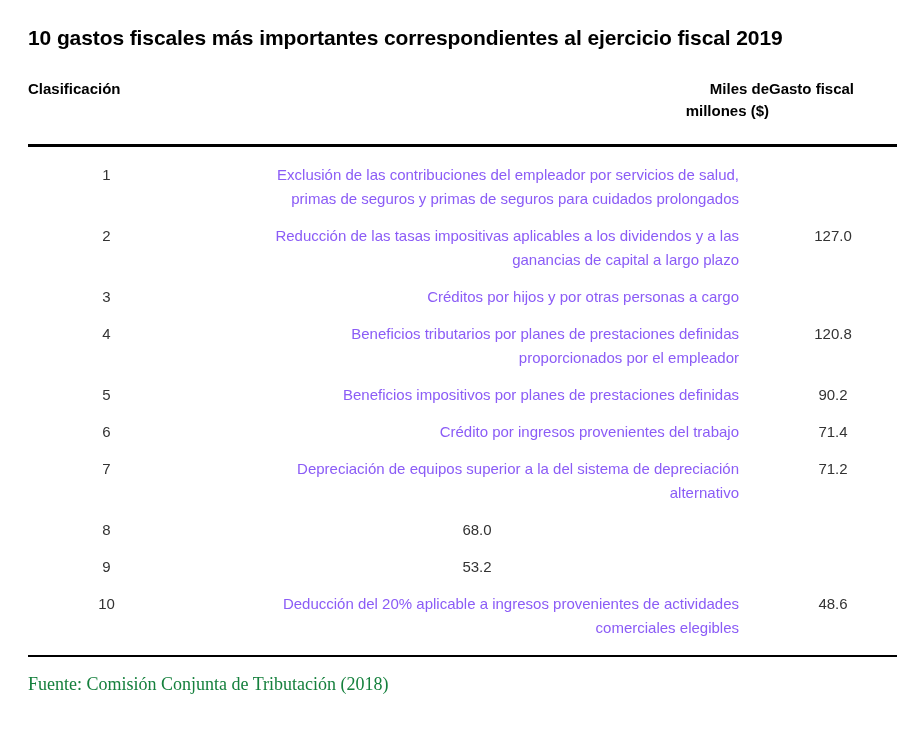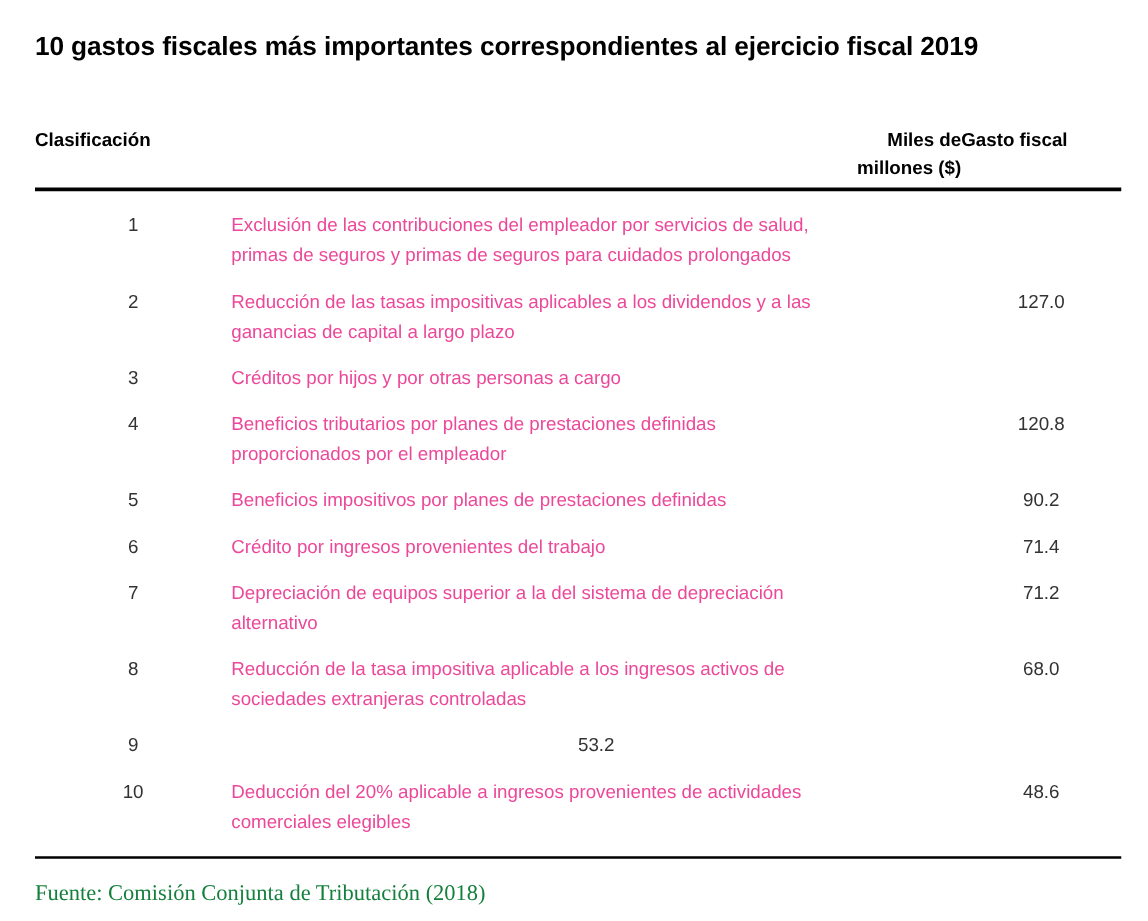--- a/index.html
+++ b/index.html
@@ -16,24 +16,24 @@
   }
   .title {
     margin: 0;
     font-size: 21px;
     line-height: 24px;
     font-weight: bold;
     color: #000000;
     letter-spacing: -0.1px;
   }
   .thead {
-    margin-top: 52px;
+    margin-top: 28px;
     display: grid;
     grid-template-columns: 157px 1fr 128px;
-    padding-bottom: 4px;
+    padding-bottom: 22px;
     border-bottom: 3px solid #000000;
   }
   .th {
     font-weight: bold;
     font-size: 15px;
     line-height: 22px;
     color: #000000;
   }
   .thead .col-rank { text-align: left; }
   .thead .col-value { text-align: right; white-space: pre-line; }
@@ -43,21 +43,21 @@
     border-bottom: 2px solid #000000;
   }
   .trow {
     display: grid;
     grid-template-columns: 157px 1fr 128px;
     margin-bottom: 13px;
     font-size: 15px;
     line-height: 24px;
   }
   .trow .col-rank { text-align: center; color: #333333; }
-  .trow .col-item { white-space: pre-line; padding-right: 30px; color: #ec4899; }
+  .trow .col-item { white-space: pre-line; padding-right: 30px; color: #8b5cf6; text-align: right; }
   .trow .col-value { text-align: center; color: #333333; }
   .source-note {
     margin-top: 17px;
     font-family: "Liberation Serif", serif;
     font-size: 18px;
     line-height: 20px;
     color: #15803d;
   }
 </style>
 </head>
@@ -107,22 +107,20 @@
       <div class="col-value">71.4</div>
     </div>
     <div class="trow">
       <div class="col-rank">7</div>
       <div class="col-item">Depreciación de equipos superior a la del sistema de depreciación
 alternativo</div>
       <div class="col-value">71.2</div>
     </div>
     <div class="trow">
       <div class="col-rank">8</div>
-      <div class="col-item">Reducción de la tasa impositiva aplicable a los ingresos activos de
-sociedades extranjeras controladas</div>
       <div class="col-value">68.0</div>
     </div>
     <div class="trow">
       <div class="col-rank">9</div>
       <div class="col-value">53.2</div>
     </div>
     <div class="trow" style="margin-bottom:0;">
       <div class="col-rank">10</div>
       <div class="col-item">Deducción del 20% aplicable a ingresos provenientes de actividades
 comerciales elegibles</div>

